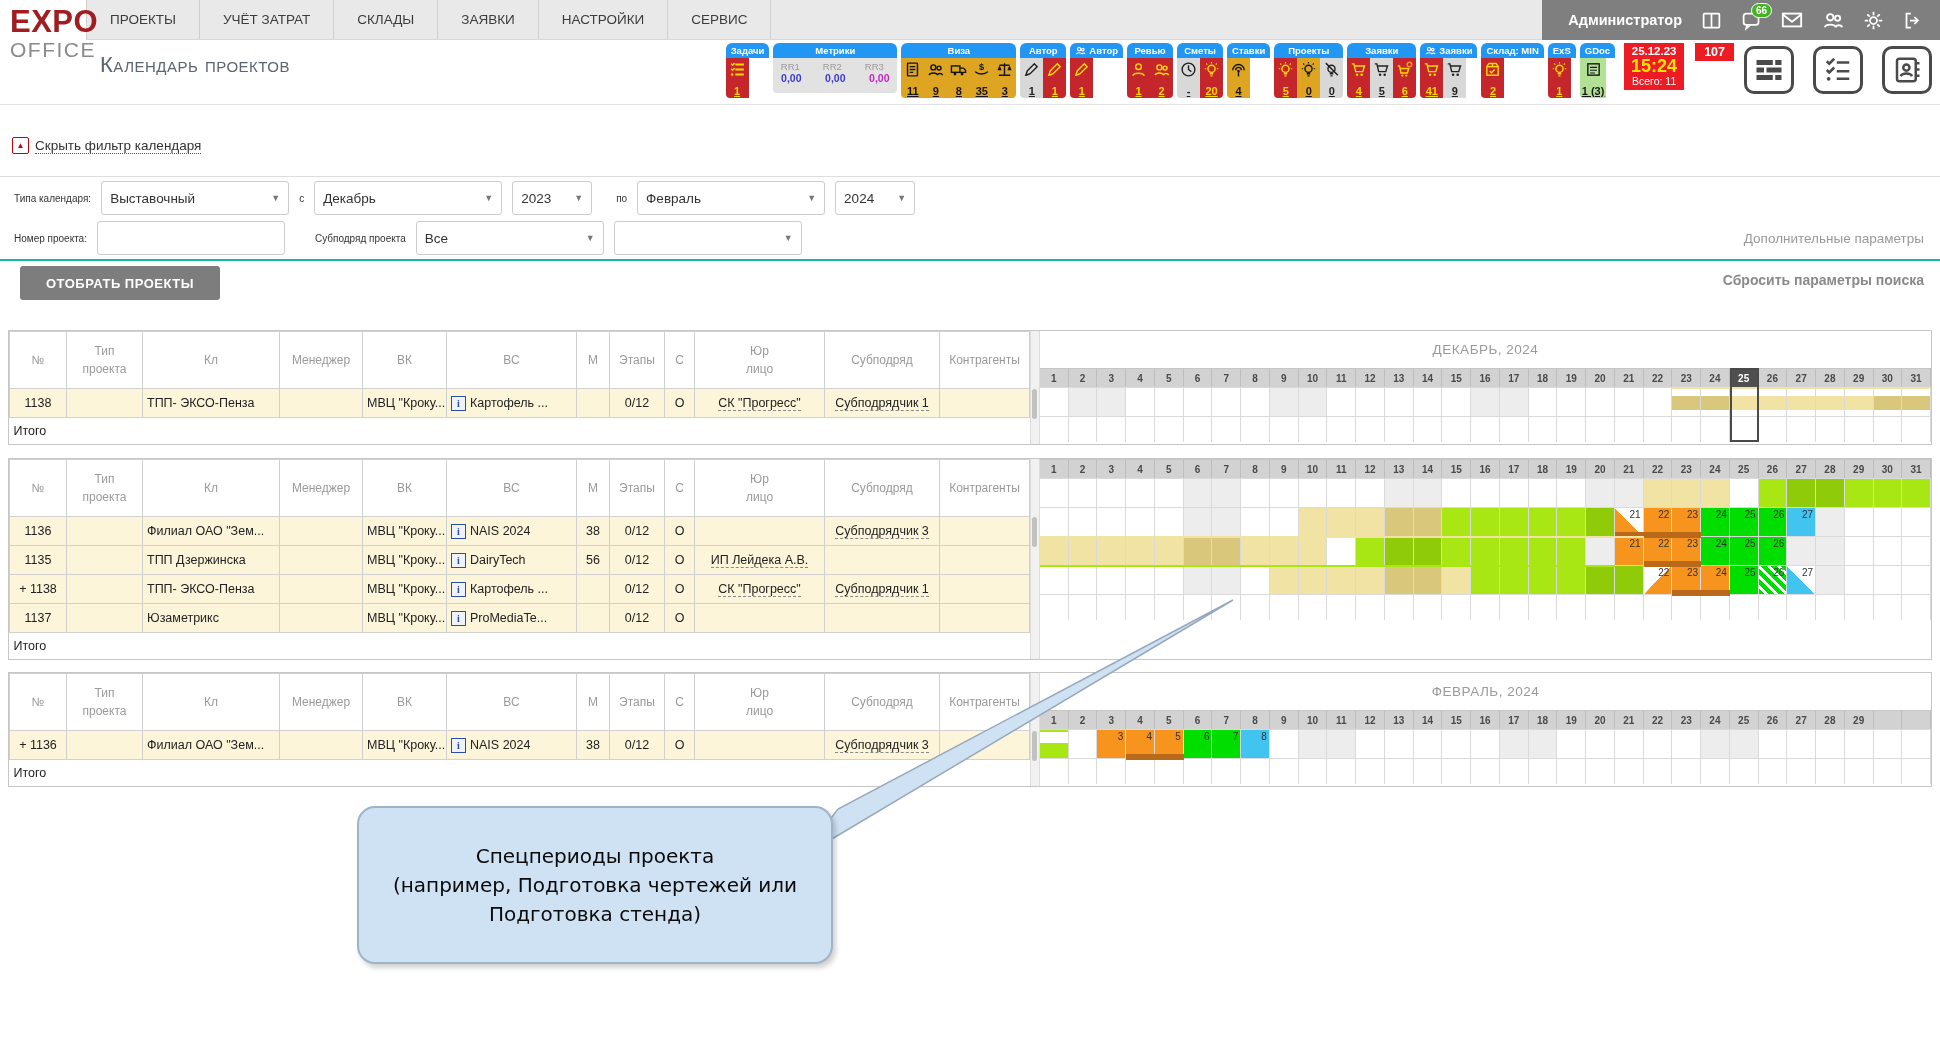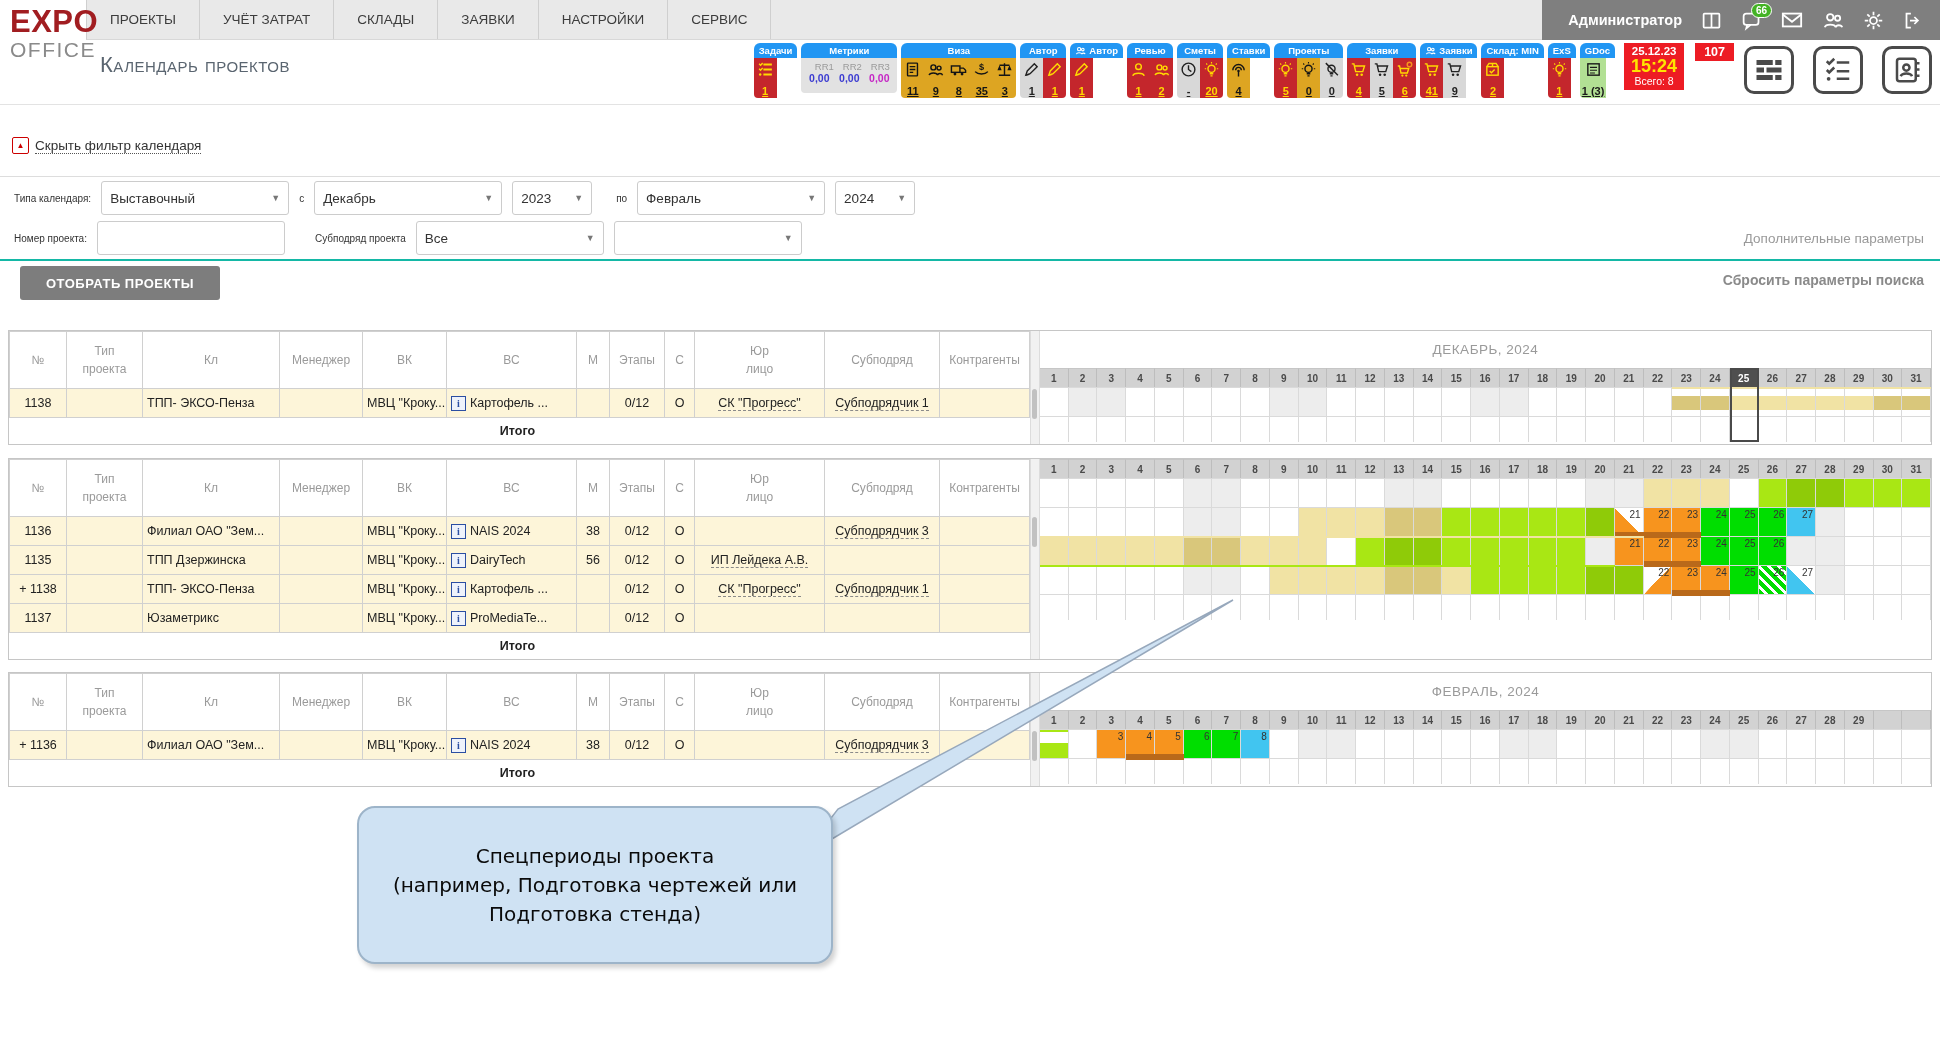--- a/index.html
+++ b/index.html
@@ -28,21 +28,21 @@
          border-radius:6px 6px 0 0;white-space:nowrap;display:flex;gap:3px;justify-content:center;align-items:center;}
   .bcells{display:flex;border-radius:0 0 4px 4px;overflow:hidden;}
   .bcell{min-width:23px;height:40px;display:flex;flex-direction:column;align-items:center;
          justify-content:space-between;padding:3px 2px 1px;box-sizing:border-box;cursor:pointer;}
   .bcell.red{background:#c4262c;color:#ffd900;}
   .bcell.gold{background:#dda522;color:#151515;}
   .bcell.gray{background:#d8d8d8;color:#222;}
   .bcell.green{background:#b2e094;color:#1a1a1a;}
   .bval{font-size:11px;font-weight:bold;text-decoration:underline;white-space:nowrap;}
   .metrics-body{background:#e2e2e2;border-radius:0 0 4px 4px;padding:3px 6px 2px;height:35px;box-sizing:border-box;}
-  .mrow{display:flex;gap:6px;justify-content:flex-end;}
+  .mrow{display:flex;gap:20px;justify-content:flex-start;}
   .mlab{font-size:9.5px;color:#9a9a9a;width:22px;text-align:center;}
   .mval{font-size:10.5px;font-weight:bold;width:24px;text-align:center;}
   .clock{background:#ed1c24;color:#fff;text-align:center;padding:2px 7px 3px;margin-left:5px;cursor:pointer;}
   .clock .cdate{font-size:11.5px;font-weight:bold;}
   .clock .ctime{font-size:18px;font-weight:bold;color:#ffe400;line-height:1;}
   .clock .ctotal{font-size:10.5px;}
   .counter107{background:#ed1c24;color:#fff;font-weight:bold;font-size:12.5px;padding:2px 9px;margin-left:7px;}
   .hdr-buttons{position:absolute;top:46px;right:8px;display:flex;gap:19px;z-index:3;}
   .hdr-btn{width:50px;height:48px;border:3px solid #4a4a4a;border-radius:10px;display:flex;align-items:center;
            justify-content:center;background:#fff;cursor:pointer;box-sizing:border-box;}
@@ -69,21 +69,21 @@
   .reset{position:absolute;right:16px;top:272px;font-weight:bold;color:#8a8a8a;font-size:14px;cursor:pointer;}
   
   .month{position:absolute;left:8px;width:1924px;display:flex;border:1px solid #c6c6c6;box-sizing:border-box;background:#fff;}
   .m0{top:330px;}.m1{top:458px;}.m2{top:672px;}
   table.lt{border-collapse:collapse;table-layout:fixed;width:1012px;flex:none;}
   table.lt th{height:56px;font-weight:normal;color:#9a9a9a;font-size:12px;border:1px solid #d0d0d0;
               background:#fff;line-height:1.5;padding:0 2px;}
   table.lt td{height:29px;font-size:12.5px;color:#222;border:1px solid #d0d0d0;background:#fdf5d9;
               padding:0 4px;overflow:hidden;white-space:nowrap;box-sizing:border-box;}
   table.lt tr.itogo td{height:26px;background:#fff;border:none;border-top:1px solid #d0d0d0;
-                       text-align:center;padding-right:8px;font-size:12.5px;color:#222;font-weight:bold;}
+                       text-align:left;padding-right:8px;font-size:12.5px;color:#222;}
   .ico-i{display:inline-block;width:13px;height:13px;border:1px solid #2b4ea2;color:#2b4ea2;font-size:10px;
          font-weight:bold;text-align:center;line-height:13px;margin-right:4px;background:#eef2fb;font-family:"Liberation Serif",serif;}
   .lnk{border-bottom:1px dashed #8a8a8a;cursor:pointer;}
   .vscroll{width:8px;background:#f1f1f1;border-left:1px solid #dcdcdc;border-right:1px solid #dcdcdc;
            position:relative;flex:none;}
   .vthumb{position:absolute;top:58px;left:1px;width:5px;height:30px;background:#c1c1c1;border-radius:3px;}
   .cal{flex:1;position:relative;}
   .cal-title{height:37px;display:flex;align-items:center;justify-content:center;color:#9a9a9a;
              font-size:13.5px;letter-spacing:.5px;}
   .day-hdr,.cal-row,.cal-itogo{display:grid;grid-template-columns:repeat(var(--cols),1fr);}
@@ -483,21 +483,21 @@
               <rect x="4" y="4" width="16" height="16" fill="none" stroke="currentColor" stroke-width="2"></rect>
               <path d="M7 9h10M7 13h10M7 17h7" stroke="currentColor" stroke-width="1.6"></path>
             </svg></span>
          <span class="bval">1 (3)</span>
        </div>
       </div>
     </div>
     <div class="clock">
         <div class="cdate">25.12.23</div>
         <div class="ctime">15:24</div>
-        <div class="ctotal">Всего: 8</div>
+        <div class="ctotal">Всего: 11</div>
        </div>
     <div class="counter107">107</div>
   </div>
 <div class="hdr-buttons">
   <div class="hdr-btn">
     <svg viewBox="0 0 24 24" width="30" height="30" fill="#4a4a4a">
         <rect x="2" y="4" width="13" height="4"></rect>
         <rect x="17" y="4" width="5" height="4"></rect>
         <rect x="2" y="10" width="6" height="4"></rect>
         <rect x="10" y="10" width="12" height="4"></rect>

